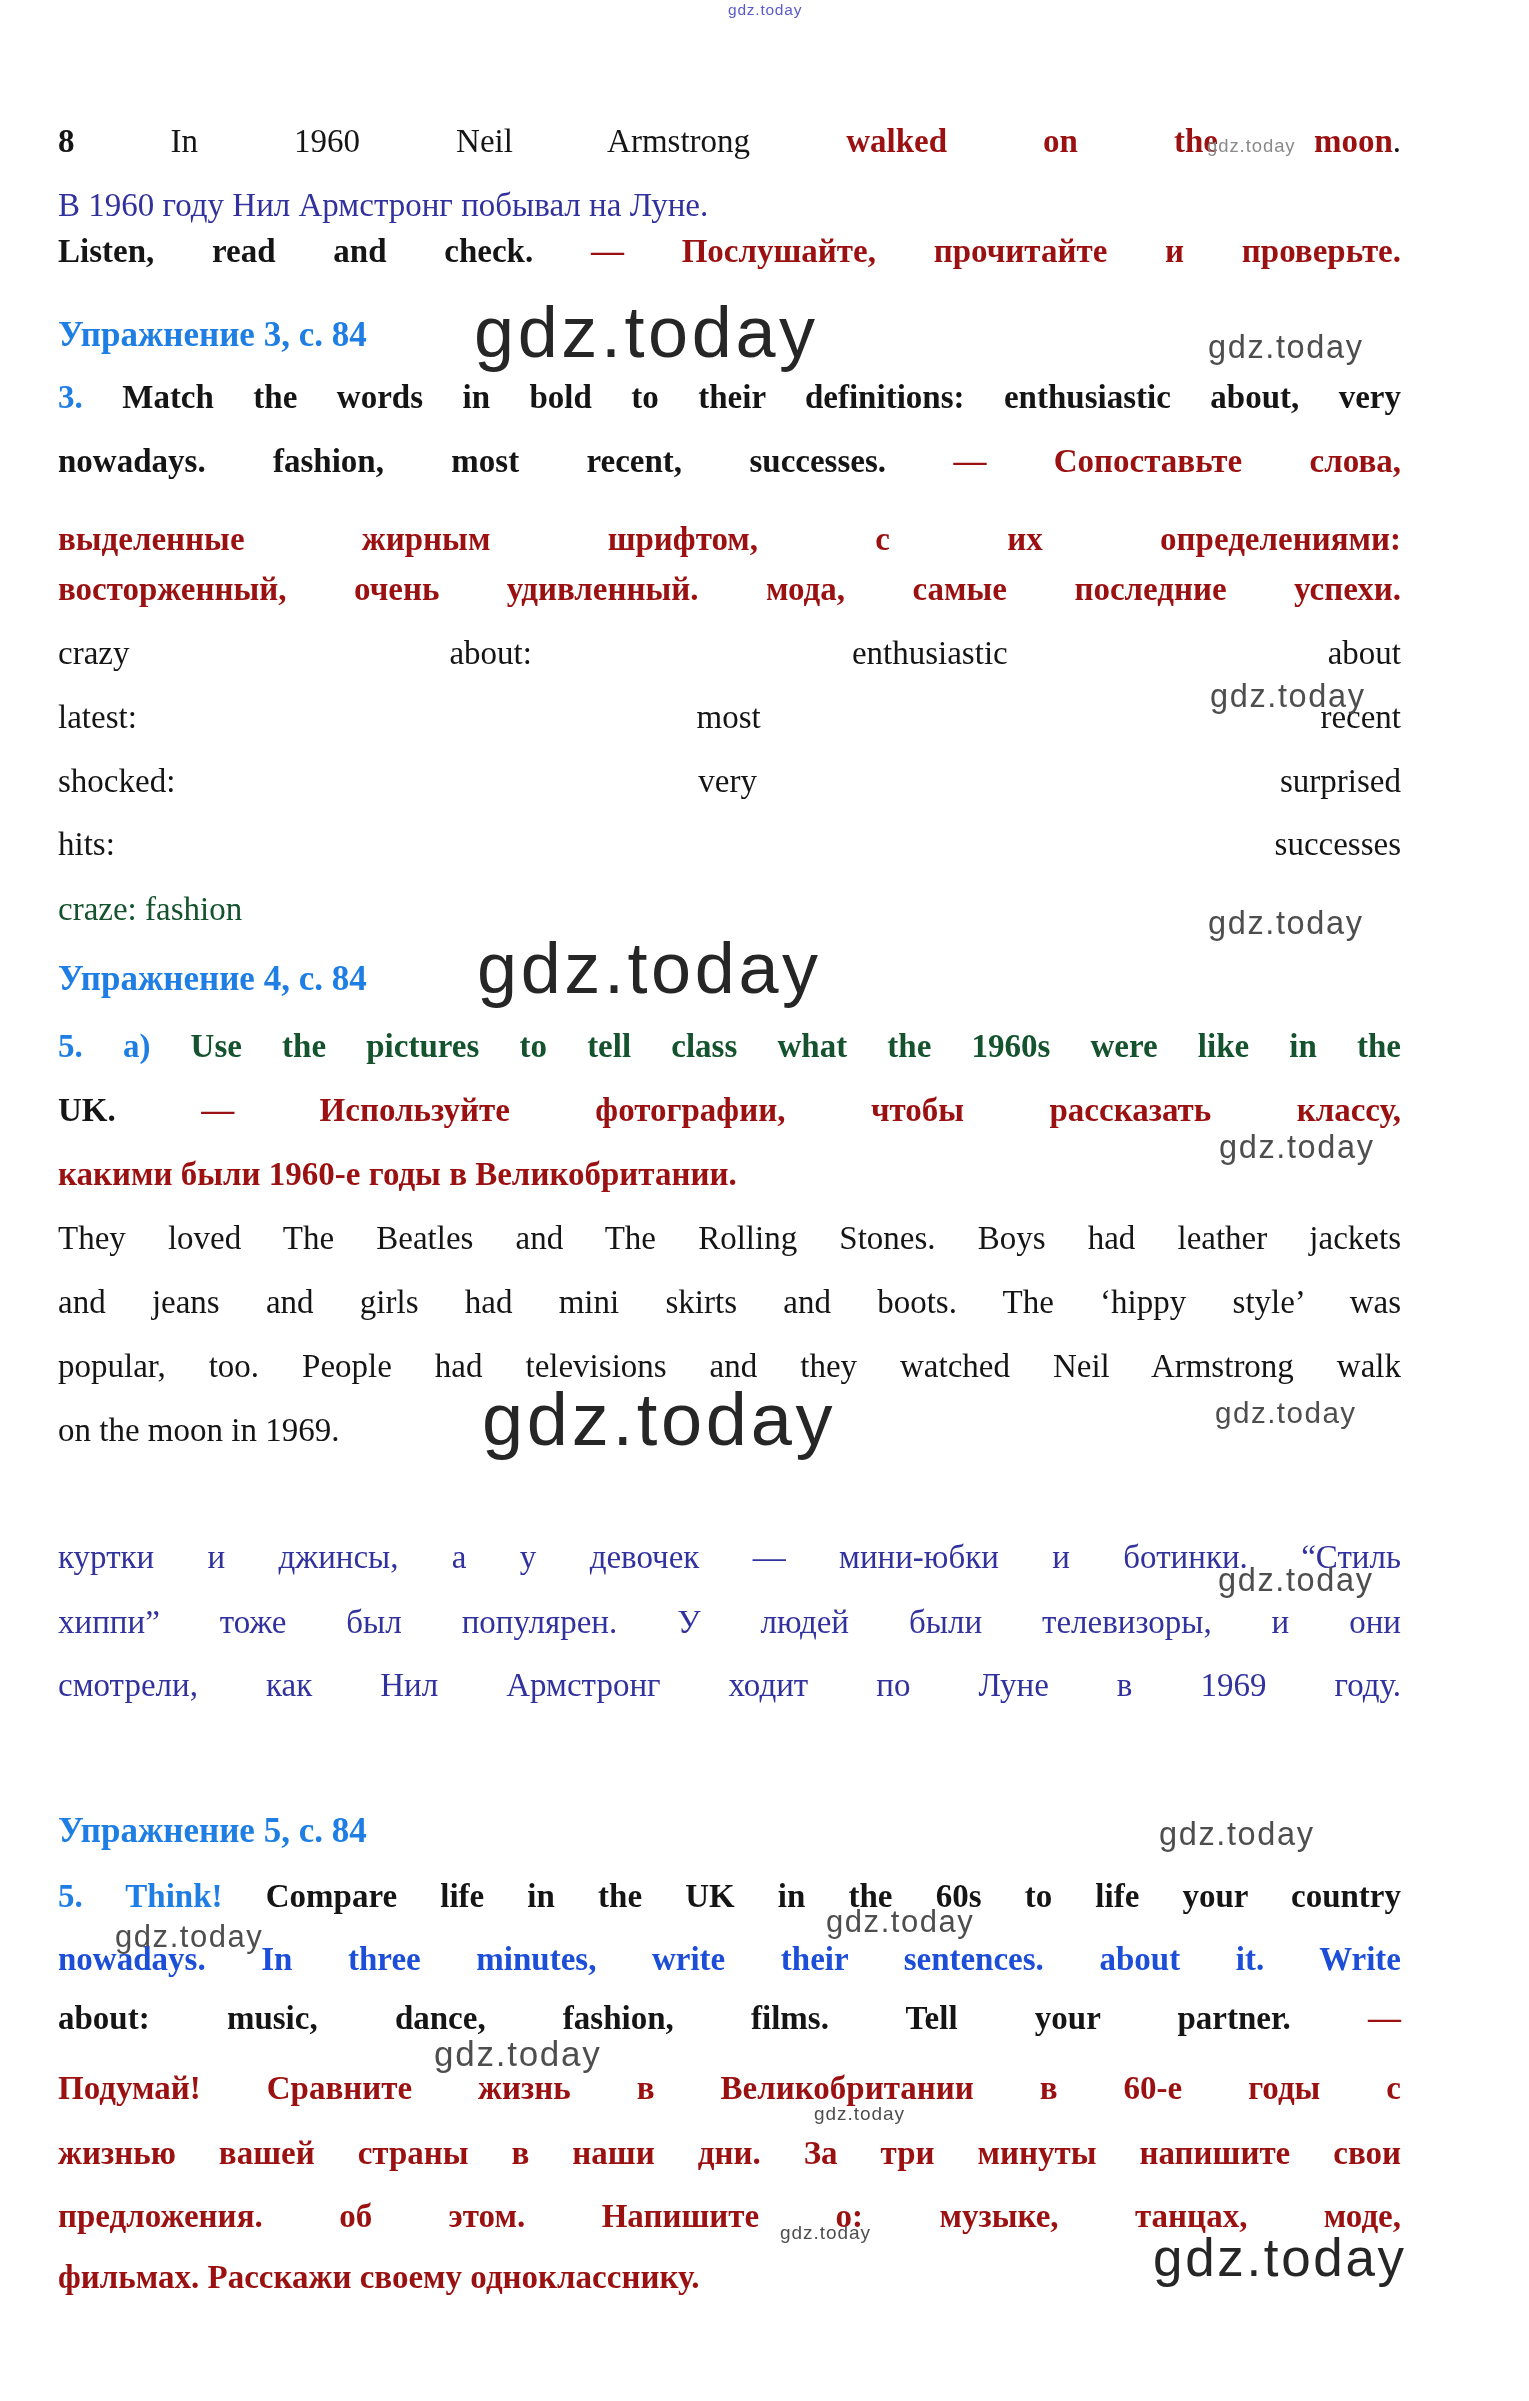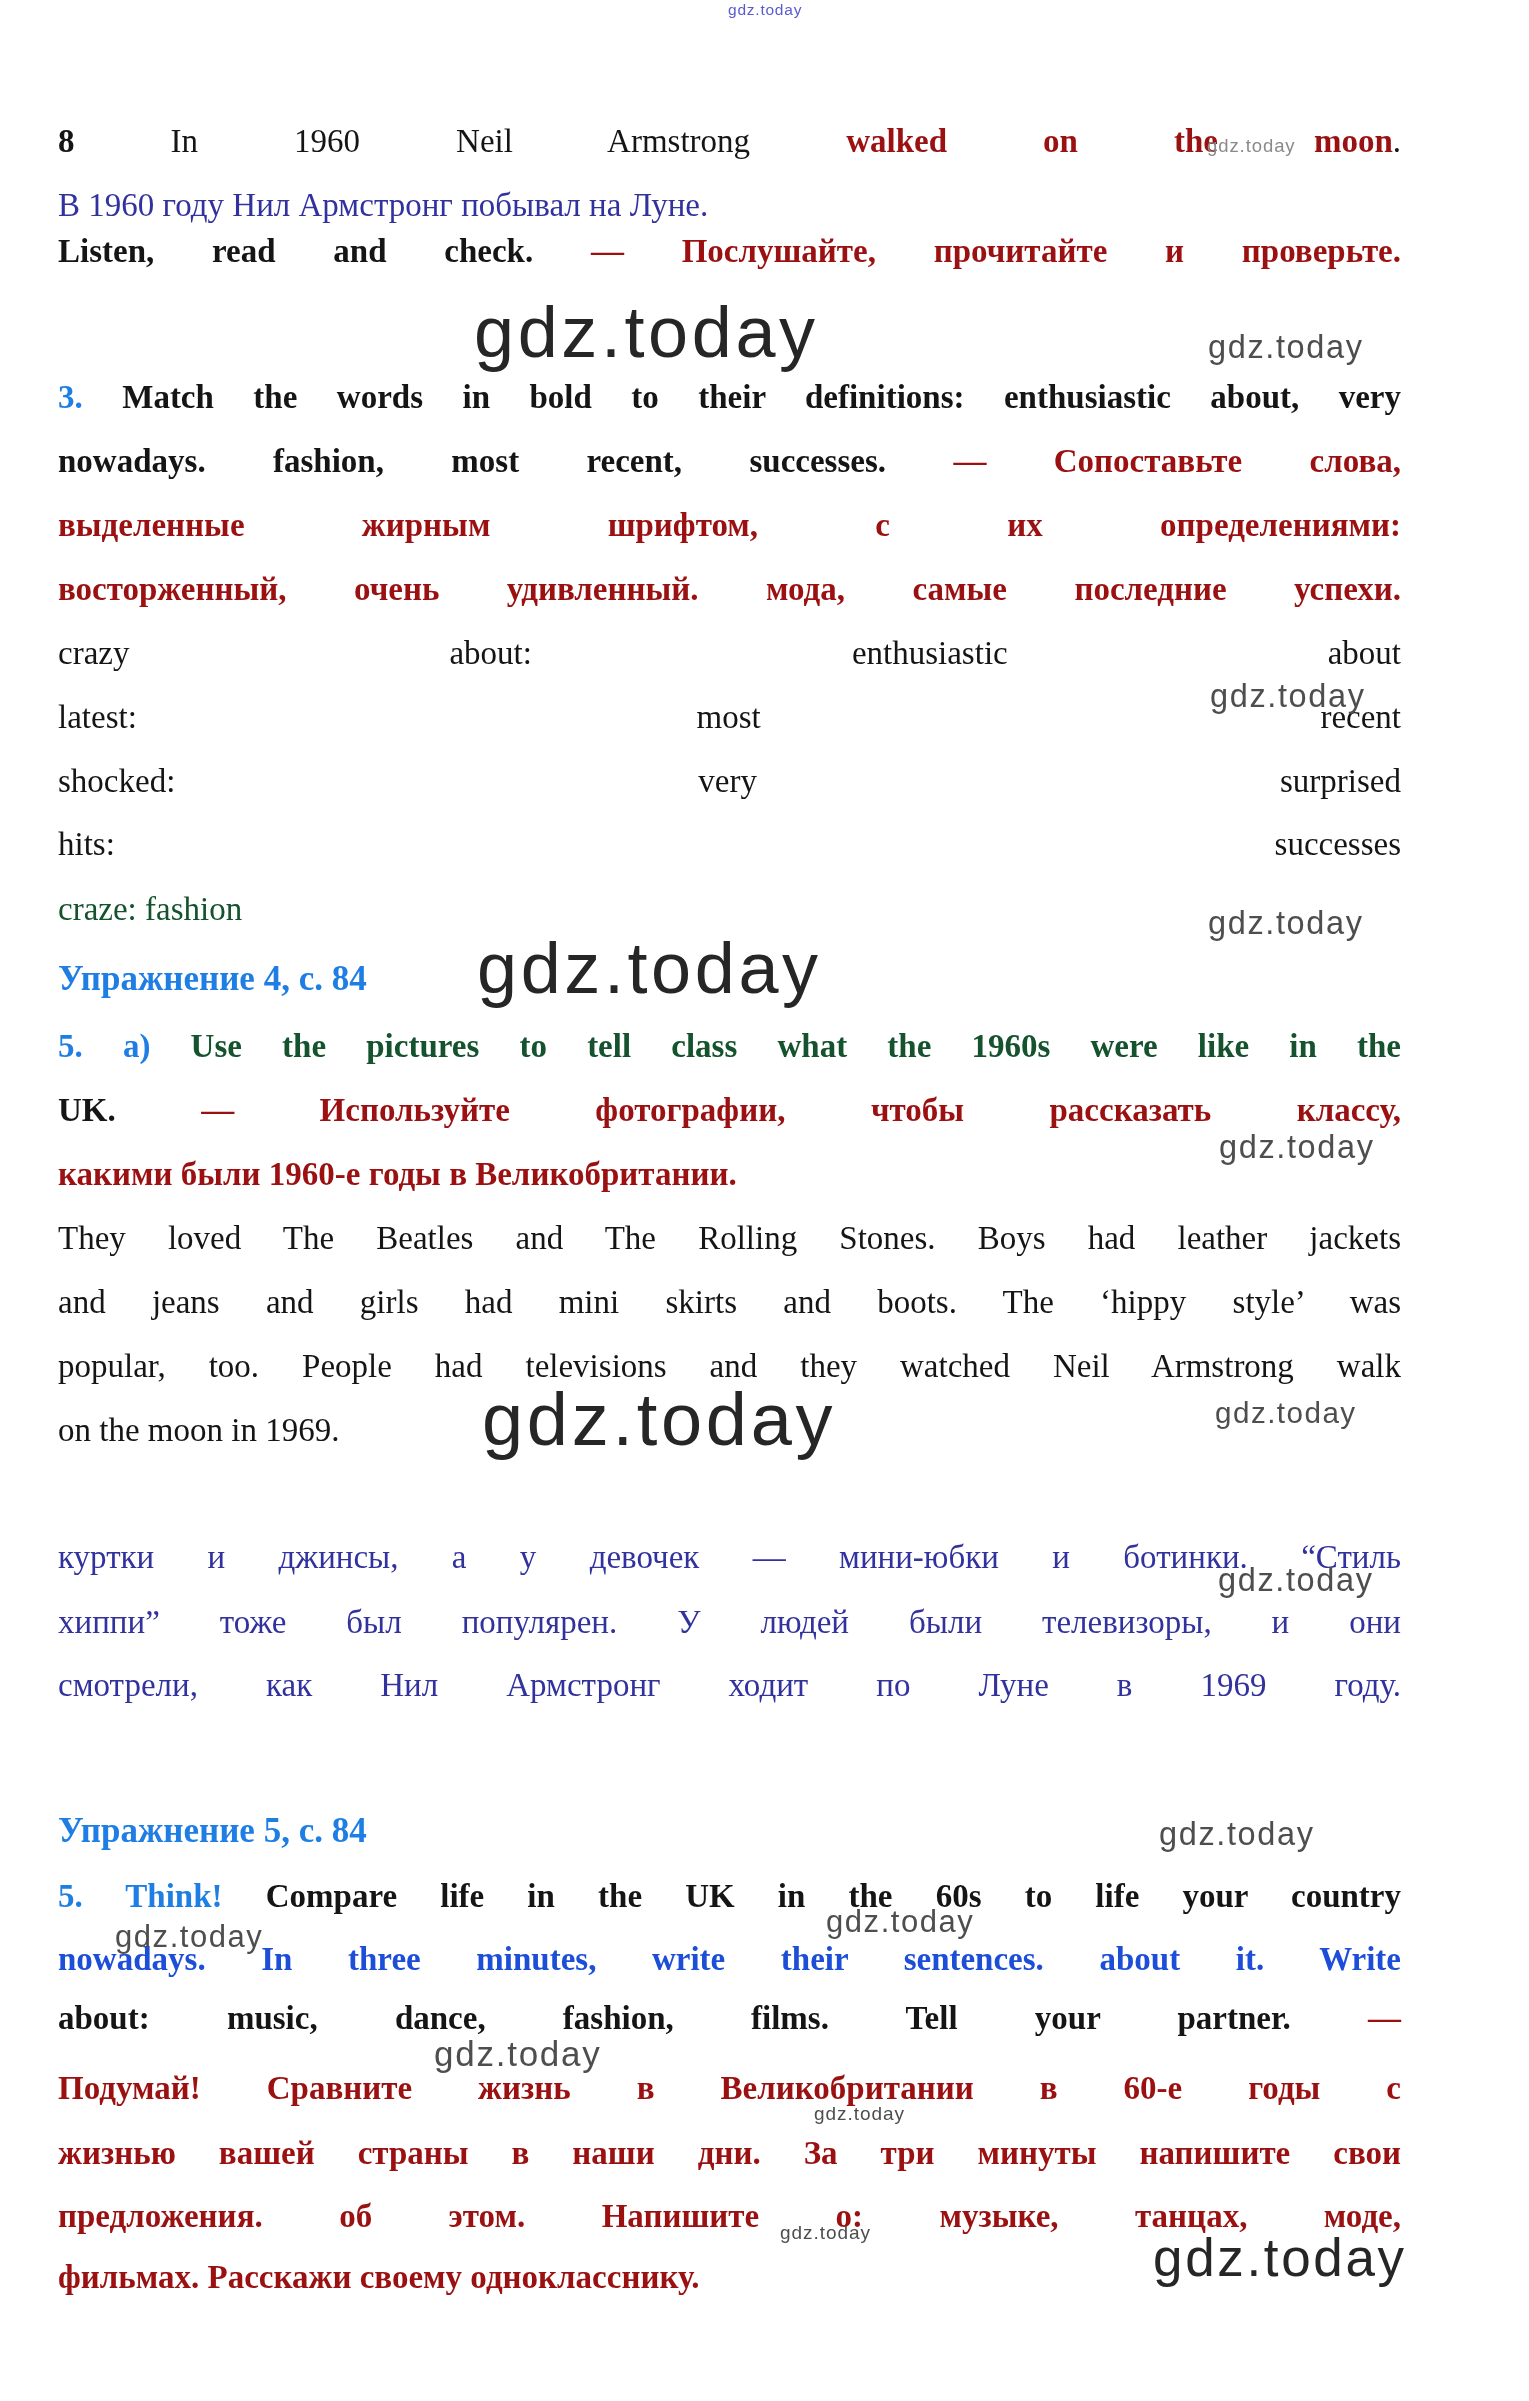--- a/index.html
+++ b/index.html
@@ -34,23 +34,24 @@
     line-height:1;
   }
 </style>
 </head>
 <body>
 
 <div id="page">
     <div class="line justify" style="top: 122px;"><span style="color: rgb(21, 21, 21); font-weight: bold;">8 </span><span style="color: rgb(21, 21, 21);">In 1960 Neil Armstrong </span><span style="color: rgb(155, 16, 16); font-weight: bold;">walked on the </span><span style="color: rgb(155, 16, 16); font-weight: bold;">moon</span><span style="color: rgb(21, 21, 21);">.</span></div>
     <div class="line" style="top: 186px;"><span style="color: rgb(50, 50, 158);">В 1960 году Нил Армстронг побывал на Луне.</span></div>
     <div class="line justify" style="top: 232px;"><span style="color: rgb(21, 21, 21); font-weight: bold;">Listen, read and check. </span><span style="color: rgb(155, 16, 16); font-weight: bold;">— Послушайте, прочитайте и проверьте.</span></div>
+    <div class="line hdr" style="top: 314px;"><span style="color: rgb(30, 126, 228); font-weight: bold;">Упражнение 3, с. 84</span></div>
     <div class="line justify" style="top: 378px;"><span style="color: rgb(30, 126, 228); font-weight: bold;">3. </span><span style="color: rgb(21, 21, 21); font-weight: bold;">Match the words in bold to their definitions: enthusiastic about, very</span></div>
     <div class="line justify" style="top: 442px;"><span style="color: rgb(21, 21, 21); font-weight: bold;">nowadays. fashion, most recent, successes. </span><span style="color: rgb(155, 16, 16); font-weight: bold;">— Сопоставьте слова,</span></div>
-    <div class="line justify" style="top: 506px;"><span style="color: rgb(155, 16, 16); font-weight: bold;">выделенные жирным шрифтом, с их определениями:</span></div>
+    <div class="line justify" style="top: 520px;"><span style="color: rgb(155, 16, 16); font-weight: bold;">выделенные жирным шрифтом, с их определениями:</span></div>
     <div class="line justify" style="top: 570px;"><span style="color: rgb(155, 16, 16); font-weight: bold;">восторженный, очень удивленный. мода, самые последние успехи.</span></div>
     <div class="line justify" style="top: 634px;"><span style="color: rgb(21, 21, 21);">crazy about: enthusiastic about</span></div>
     <div class="line justify" style="top: 698px;"><span style="color: rgb(21, 21, 21);">latest: most recent</span></div>
     <div class="line justify" style="top: 762px;"><span style="color: rgb(21, 21, 21);">shocked: very surprised</span></div>
     <div class="line justify" style="top: 825px;"><span style="color: rgb(21, 21, 21);">hits: successes</span></div>
     <div class="line" style="top: 890px;"><span style="color: #14532d;">craze: fashion</span></div>
     <div class="line hdr" style="top: 958px;"><span style="color: rgb(30, 126, 228); font-weight: bold;">Упражнение 4, с. 84</span></div>
     <div class="line justify" style="top: 1027px;"><span style="color: rgb(30, 126, 228); font-weight: bold;">5. a) </span><span style="color: #14532d; font-weight: bold;">Use the pictures to tell class what the 1960s were like in the</span></div>
     <div class="line justify" style="top: 1091px;"><span style="color: rgb(21, 21, 21); font-weight: bold;">UK. </span><span style="color: rgb(155, 16, 16); font-weight: bold;">— Используйте фотографии, чтобы рассказать классу,</span></div>
     <div class="line" style="top: 1155px;"><span style="color: rgb(155, 16, 16); font-weight: bold;">какими были 1960-е годы в Великобритании.</span></div>

